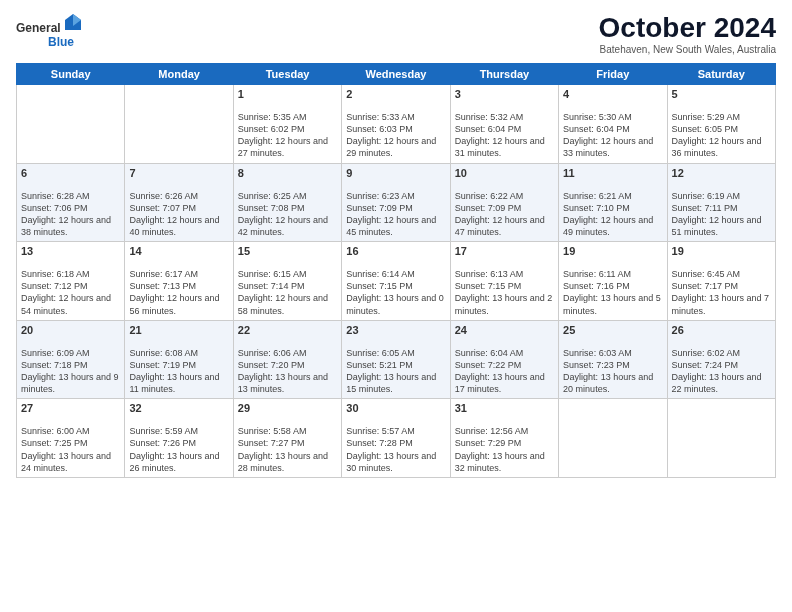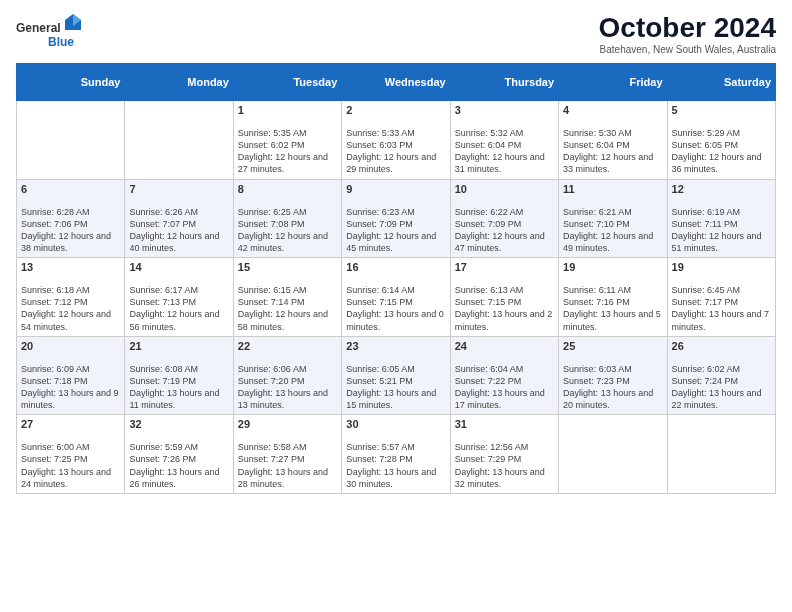--- a/index.html
+++ b/index.html
@@ -53,22 +53,22 @@
     .calendar {
       width: 100%;
       border-collapse: collapse;
       table-layout: fixed;
     }
     .calendar th {
       background: #1a6abf;
       color: #fff;
       font-size: 11px;
       font-weight: bold;
-      padding: 12px 4px;
-      text-align: right;
+      padding: 4px 4px;
+      text-align: center;
       border: 1px solid #1a6abf;
     }
     .calendar td {
       border: 1px solid #ccc;
       vertical-align: top;
       padding: 3px 4px;
       font-size: 9.5px;
       color: #333;
       height: 76px;
     }

